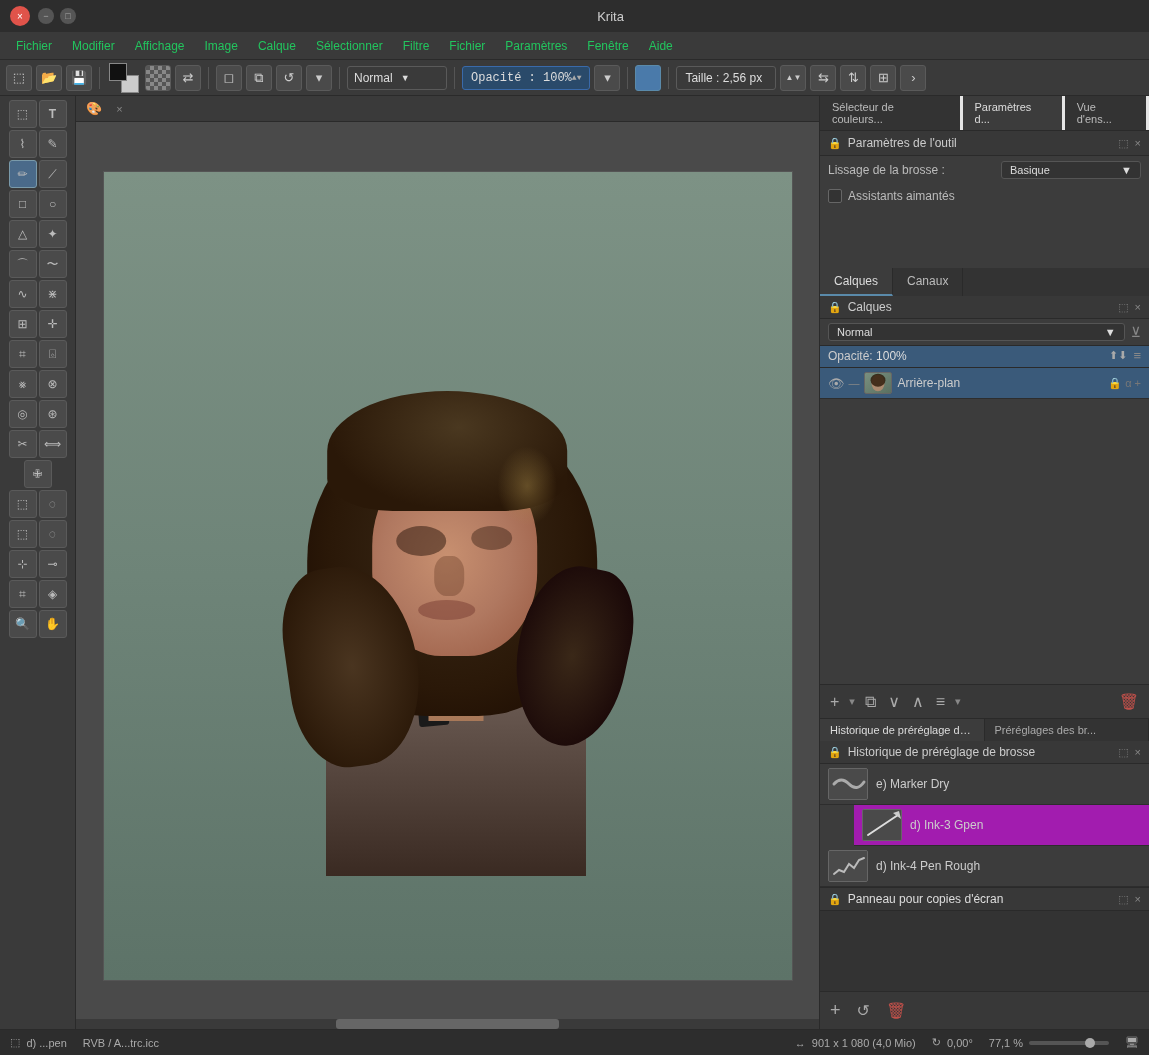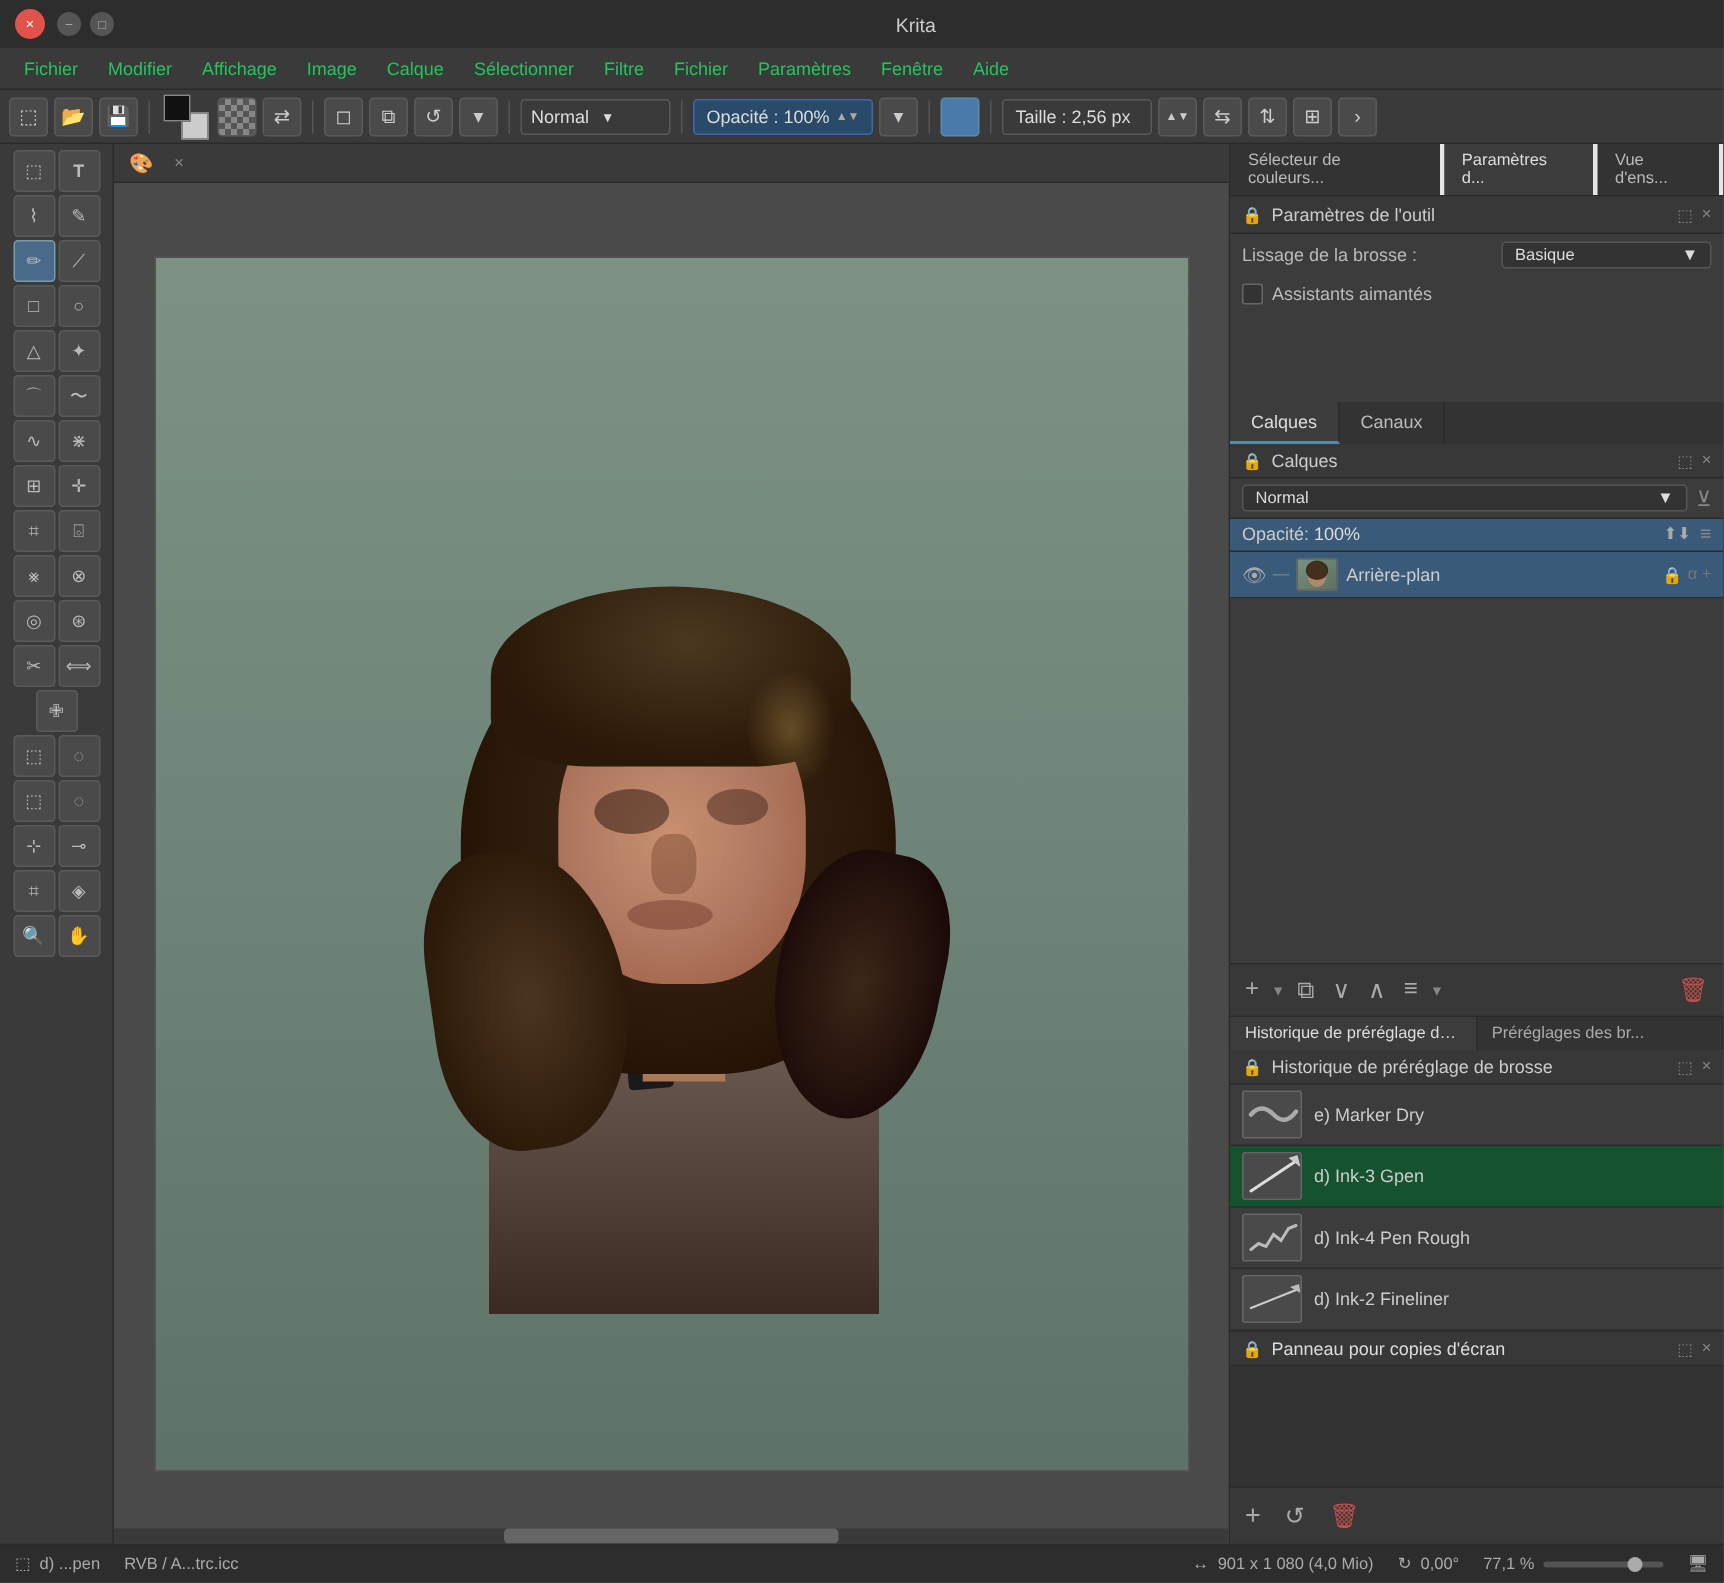--- a/index.html
+++ b/index.html
@@ -14,21 +14,21 @@
     
     #menubar { display: flex; align-items: center; height: 28px; background: #3a3a3a; padding: 0 6px; border-bottom: 1px solid #2a2a2a; }
     #menubar .menu-item { padding: 4px 10px; cursor: pointer; color: #22c55e; font-size: 12px; border-radius: 3px; }
 
     
     #toolbar { display: flex; align-items: center; height: 36px; background: #3a3a3a; padding: 0 6px; gap: 4px; border-bottom: 1px solid #2a2a2a; }
     .toolbar-btn { width: 26px; height: 26px; background: #4a4a4a; border: 1px solid #5a5a5a; border-radius: 3px; display: flex; align-items: center; justify-content: center; cursor: pointer; color: #ccc; font-size: 13px; flex-shrink: 0; }
     .toolbar-separator { width: 1px; height: 22px; background: #555; margin: 0 3px; }
     .blend-select { background: #3a3a3a; border: 1px solid #5a5a5a; color: #ddd; padding: 2px 6px; border-radius: 3px; cursor: pointer; font-size: 12px; height: 24px; display: flex; align-items: center; min-width: 100px; }
     .blend-select .arrow { margin-left: 8px; font-size: 9px; }
-    .opacity-box { background: #2a4a6a; border: 1px solid #3a6aaa; color: #ddd; padding: 2px 8px; border-radius: 3px; font-size: 12px; height: 24px; display: flex; align-items: center; min-width: 120px; justify-content: space-between; }
+    .opacity-box { background: #2a4a6a; border: 1px solid #3a6aaa; color: #ddd; padding: 2px 8px; border-radius: 3px; font-size: 12px; height: 24px; display: flex; align-items: center; min-width: 120px; justify-content: space-between; font-family: Liberation Mono, monospace; }
     .size-box { background: #3a3a3a; border: 1px solid #5a5a5a; color: #ddd; padding: 2px 8px; border-radius: 3px; font-size: 12px; height: 24px; display: flex; align-items: center; min-width: 100px; }
 
     
     #main { display: flex; height: calc(1055px - 32px - 28px - 36px - 26px); }
 
     
     #toolbox { width: 76px; background: #3a3a3a; border-right: 1px solid #2a2a2a; display: flex; flex-direction: column; align-items: center; padding: 4px 2px; gap: 2px; overflow: hidden; flex-shrink: 0; }
     .tool-row { display: flex; gap: 2px; }
     .tool-btn { width: 28px; height: 28px; background: #4a4a4a; border: 1px solid #5a5a5a; border-radius: 3px; display: flex; align-items: center; justify-content: center; cursor: pointer; color: #bbb; font-size: 12px; flex-shrink: 0; }
     .tool-btn:hover, .tool-btn.active { background: #5a6a7a; border-color: #7a9aaa; }
@@ -83,21 +83,21 @@
 
     
     .brush-panel { border-top: 1px solid #2a2a2a; }
     .brush-tabs { display: flex; background: #333; }
     .brush-tab { padding: 5px 10px; cursor: pointer; font-size: 11px; color: #aaa; border-right: 1px solid #2a2a2a; flex: 1; white-space: nowrap; overflow: hidden; text-overflow: ellipsis; }
     .brush-tab.active { background: #3c3c3c; color: #ddd; }
     .brush-header { display: flex; align-items: center; justify-content: space-between; padding: 4px 8px; background: #383838; border-bottom: 1px solid #2a2a2a; }
     .brush-header-title { display: flex; align-items: center; gap: 6px; font-size: 12px; color: #ccc; }
     .brush-list { max-height: 230px; overflow-y: auto; }
     .brush-item { display: flex; align-items: center; padding: 4px 8px; border-bottom: 1px solid #2d2d2d; cursor: pointer; }
-    .brush-item.active { background: #14532d; }
+    .brush-item.active { background: #a21caf; margin-left: 34px; }
     .brush-thumb { width: 40px; height: 32px; background: #555; border: 1px solid #666; margin-right: 8px; border-radius: 2px; flex-shrink: 0; overflow: hidden; display: flex; align-items: center; justify-content: center; }
     .brush-name { font-size: 12px; color: #ccc; }
 
     
     .screenshot-panel { border-top: 1px solid #2a2a2a; }
     .screenshot-header { display: flex; align-items: center; justify-content: space-between; padding: 4px 8px; background: #383838; border-bottom: 1px solid #2a2a2a; }
     .screenshot-body { height: 80px; background: #333; }
 
     
     #statusbar { height: 26px; background: #2d2d2d; border-top: 1px solid #2a2a2a; display: flex; align-items: center; padding: 0 10px; gap: 16px; font-size: 11px; color: #aaa; }
@@ -453,30 +453,20 @@
         <div class="brush-item">
           <div class="brush-thumb">
             <svg width="40" height="32">
               <rect width="40" height="32" fill="#4a4a4a"></rect>
               <path d="M5,24 L10,20 L15,22 L20,14 L25,18 L30,10 L35,8" stroke="#bbb" stroke-width="2" fill="none" stroke-linecap="round"></path>
             </svg>
           </div>
           <span class="brush-name">d) Ink-4 Pen Rough</span>
         </div>
 
-        <div class="brush-item">
-          <div class="brush-thumb">
-            <svg width="40" height="32">
-              <rect width="40" height="32" fill="#4a4a4a"></rect>
-              <line x1="5" y1="22" x2="35" y2="10" stroke="#ccc" stroke-width="1.5" stroke-linecap="round"></line>
-              <polygon points="31,8 38,12 37,6" fill="#bbb"></polygon>
-            </svg>
-          </div>
-          <span class="brush-name">d) Ink-2 Fineliner</span>
-        </div>
       </div>
     </div>
 
     <div class="screenshot-panel">
       <div class="screenshot-header">
         <div style="display:flex;align-items:center;gap:6px;">
           <span style="font-size:11px;color:#888;">🔒</span>
           <span>Panneau pour copies d'écran</span>
         </div>
         <div style="display:flex;gap:6px;">

